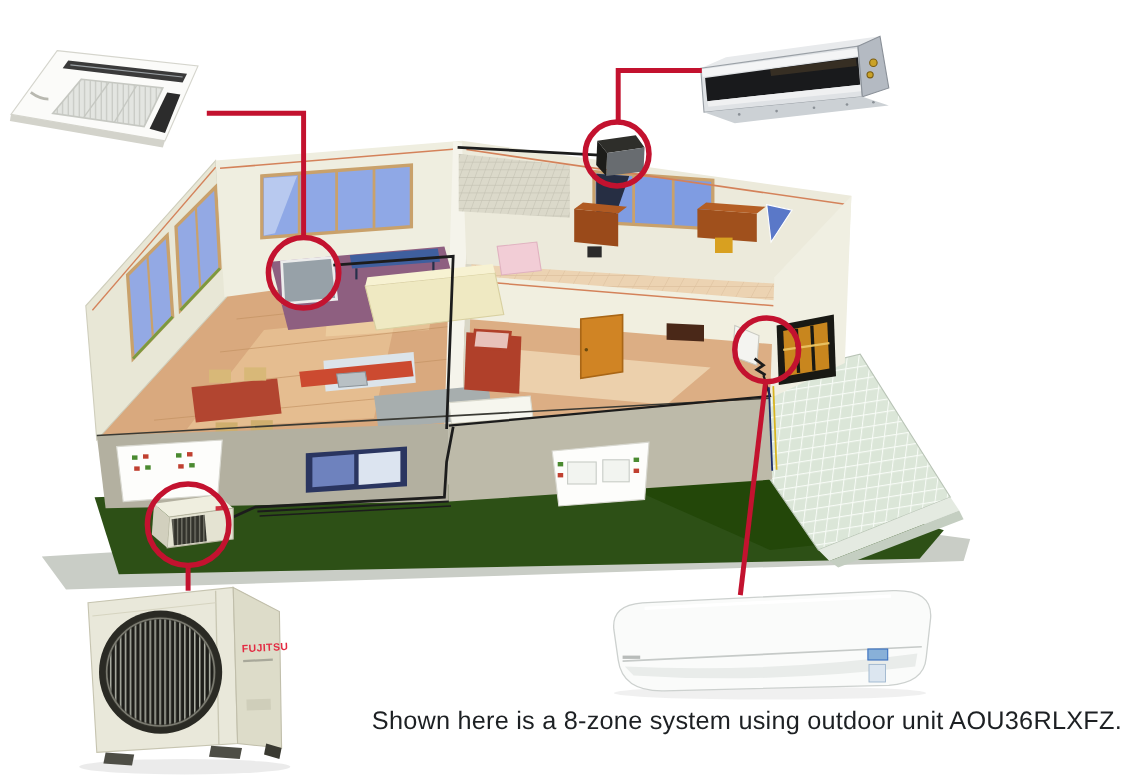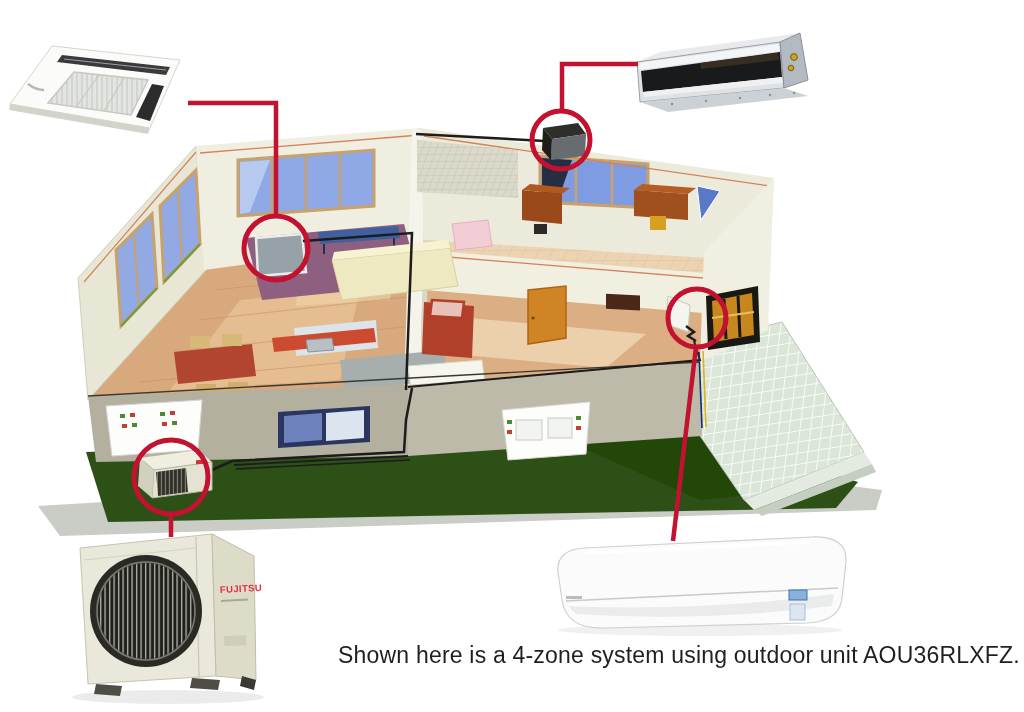--- a/index.html
+++ b/index.html
@@ -283,14 +283,14 @@
     <circle cx="276" cy="248" r="32" stroke-width="5" stroke="#c3122f"></circle>
     <polyline points="638,64 562,64 562,110" stroke-width="4.5" stroke="#c3122f"></polyline>
     <circle cx="561" cy="140" r="29" stroke-width="5" stroke="#c3122f"></circle>
     <polyline points="696,347 673,541" stroke-width="4.5" stroke="#c3122f"></polyline>
     <circle cx="697" cy="318" r="29" stroke-width="5" stroke="#c3122f"></circle>
     <polyline points="171,514 171,537" stroke-width="4.5" stroke="#c3122f"></polyline>
     <circle cx="171" cy="477" r="37" stroke-width="5" stroke="#c3122f"></circle>
   </g>
 </svg>
 
-<div class="caption">Shown here is a 4-zone system using outdoor unit AOU36RLXFZ.</div>
+<div class="caption">Shown here is a 8-zone system using outdoor unit AOU36RLXFZ.</div>
 </div>
 
 </body></html>

